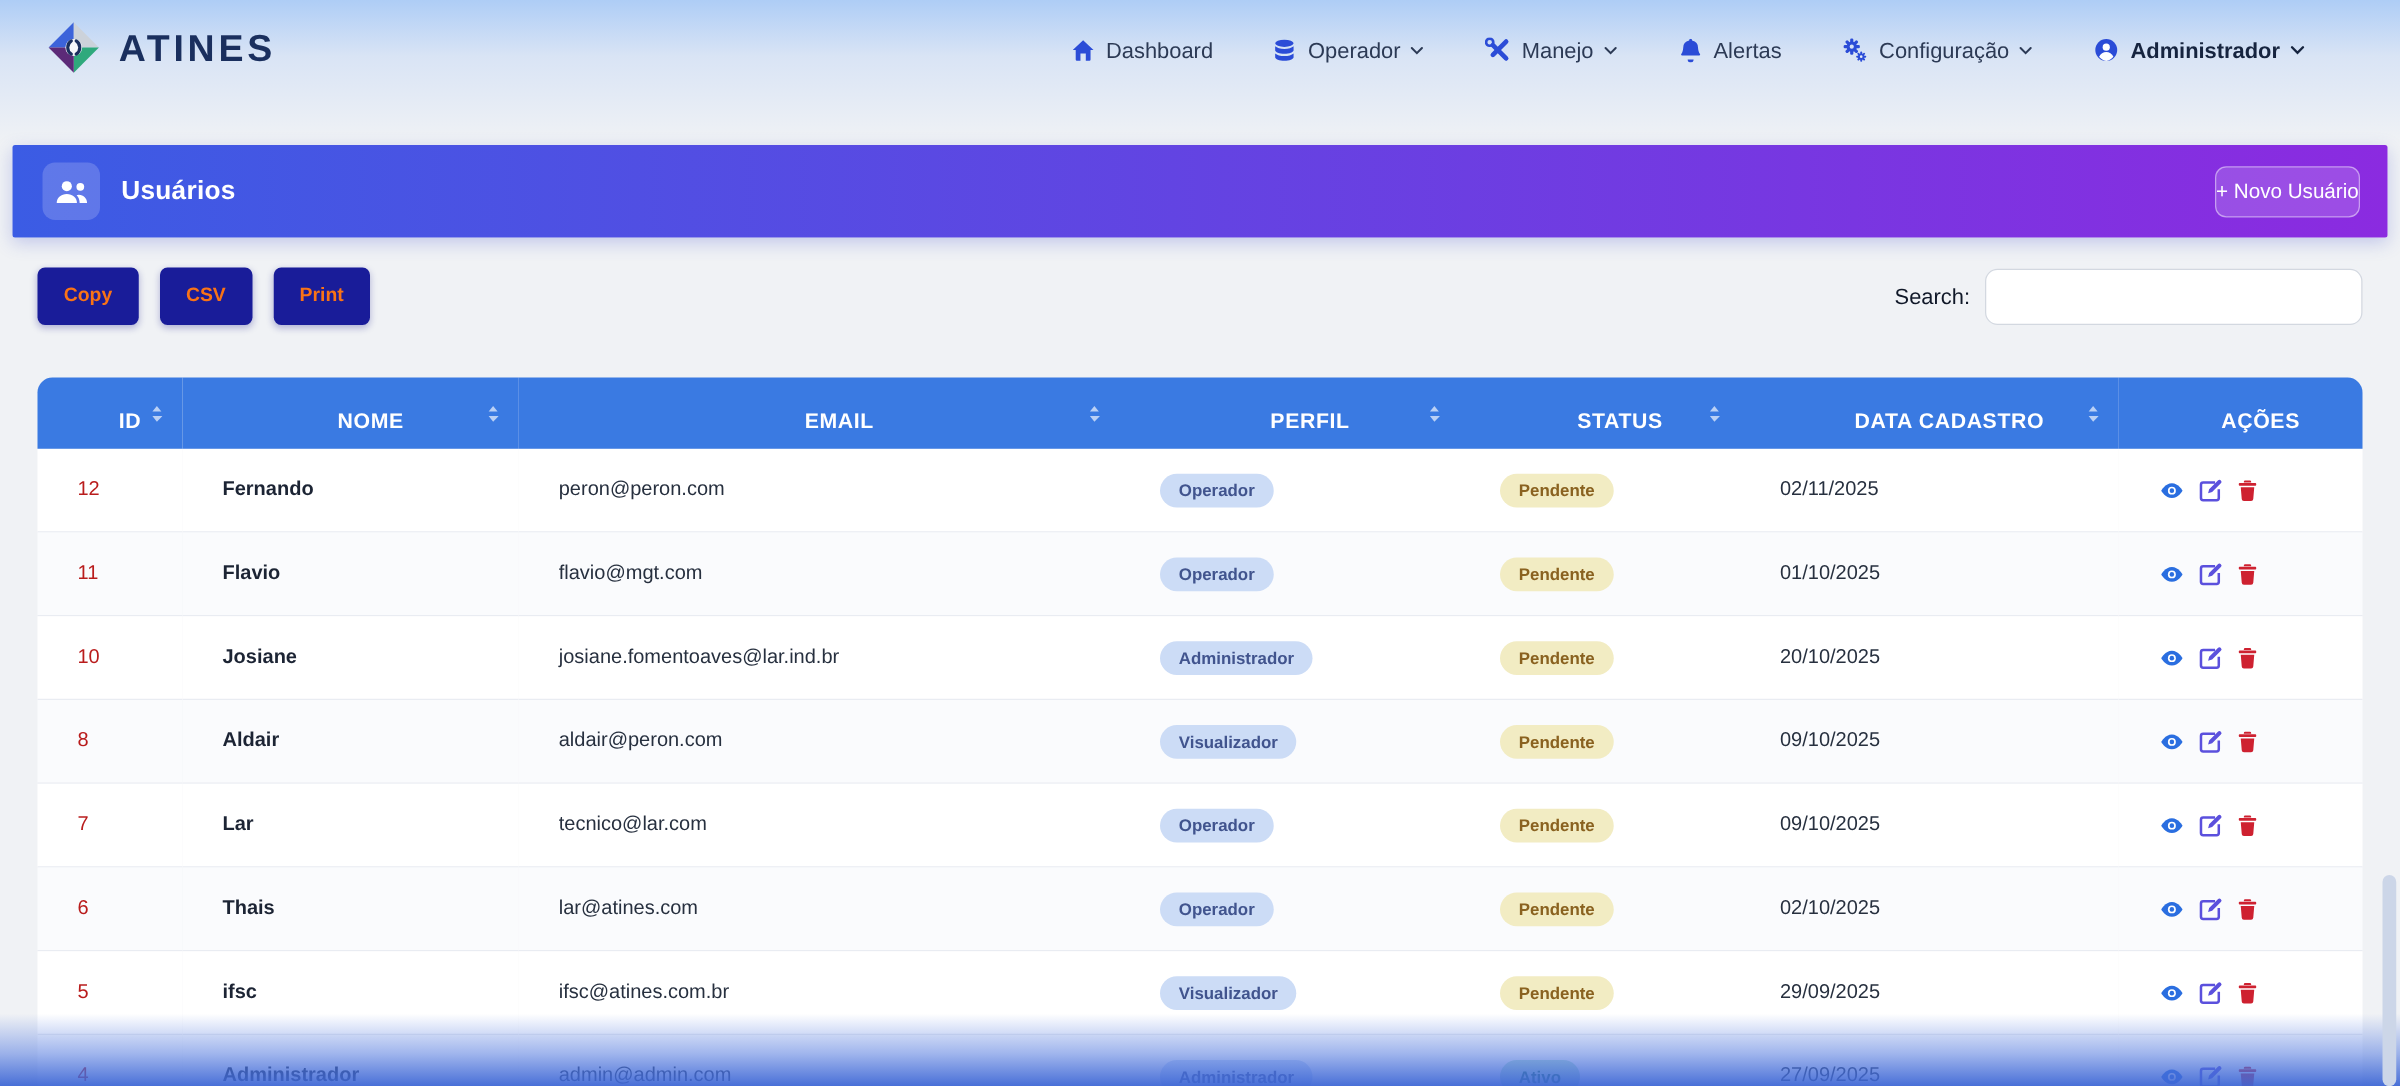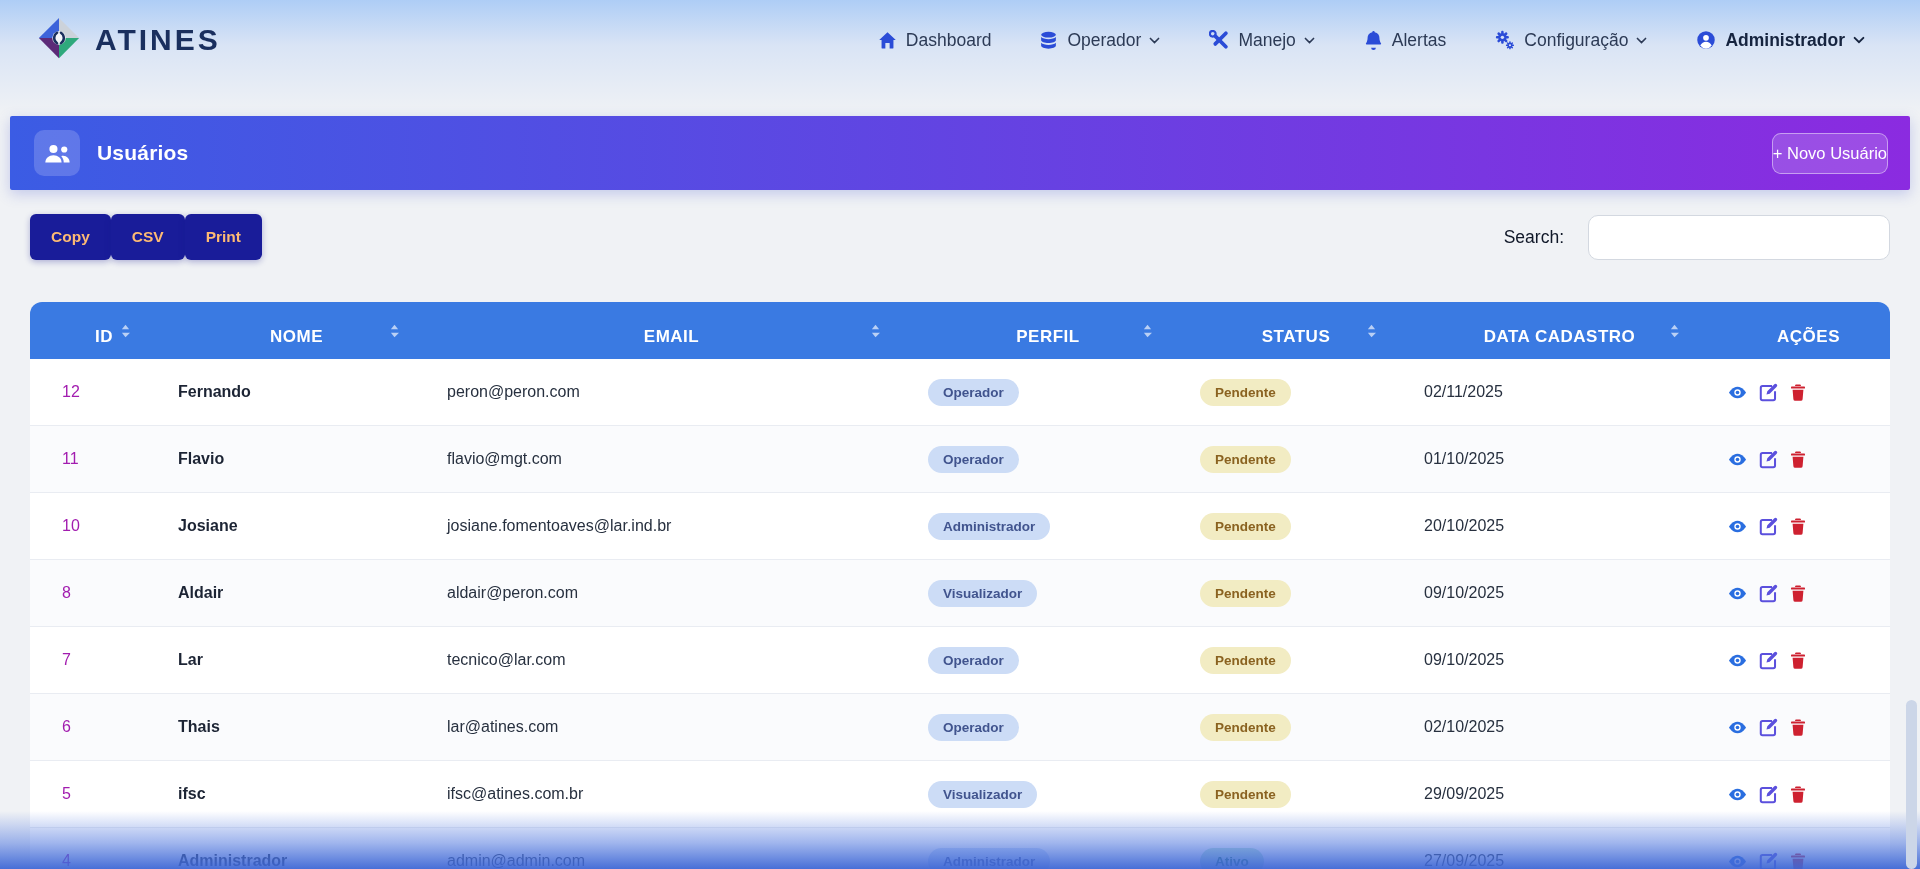--- a/index.html
+++ b/index.html
@@ -4,21 +4,21 @@
 <style>
   * { box-sizing: border-box; margin: 0; padding: 0; }
   html, body { width: 1920px; height: 869px; overflow: hidden; }
   body {
     position: relative;
     font-family: "Liberation Sans", "DejaVu Sans", sans-serif;
     background: linear-gradient(180deg, #aecdf6 0px, #d9e4f5 45px, #f0f2f5 115px);
   }
 
   
-  .navbar { height: 80px; display: flex; align-items: center; padding: 0 54px 0 36px; }
+  .navbar { height: 80px; display: flex; align-items: center; padding: 0 75px 0 36px; }
   .brand { display: flex; align-items: center; gap: 13px; cursor: pointer; }
   .brand-name { font-size: 30px; font-weight: 700; color: #1a2f5e; letter-spacing: 3px; }
   .nav { margin-left: auto; display: flex; align-items: center; gap: 48px; justify-content: center; }
   .nav-item { display: flex; align-items: center; gap: 9px; font-size: 17.5px; color: #2c3a55; cursor: pointer; white-space: nowrap; }
   .nav-item.user { font-weight: 700; color: #16243f; }
   .nav-ic { color: var(--nav-icon); display: flex; align-items: center; }
   .caret { display: flex; align-items: center; margin-left: -2px; }
 
   
   .page-header {
@@ -30,42 +30,42 @@
   .ph-icon { width: 46px; height: 46px; border-radius: 10px; background: rgba(255,255,255,.18); display: flex; align-items: center; justify-content: center; }
   .ph-title { color: #fff; font-size: 21px; font-weight: 700; margin-left: 17px; letter-spacing: .2px; }
   .new-user-btn {
     margin-left: auto; background: rgba(255,255,255,.16); border: 1px solid rgba(255,255,255,.45);
     color: #fff; font-size: 16.5px; font-family: inherit; padding: 10px 0; border-radius: 9px; cursor: pointer;
   }
 
   
   .toolbar { margin: 24px 30px 0; display: flex; align-items: center; }
   .tb-btn {
-    background: var(--darkbtn); color: #fdba74; font-weight: 700; font-size: 15.5px; font-family: inherit;
-    border: none; border-radius: 6px; padding: 14px 21px; cursor: pointer;
+    background: var(--darkbtn); color: #f97316; font-weight: 700; font-size: 15.5px; font-family: inherit;
+    border: none; border-radius: 6px; padding: 14px 21px; margin-right: 17px; cursor: pointer;
     box-shadow: 0 2px 6px rgba(20,24,140,.3);
   }
-  .search-wrap { margin-left: auto; display: flex; align-items: center; gap: 24px; }
+  .search-wrap { margin-left: auto; display: flex; align-items: center; gap: 12px; }
   .search-label { font-size: 17.5px; color: #101828; }
   .search-input { width: 302px; height: 45px; border: 1px solid #d3d8e0; border-radius: 10px; background: #fff; font-size: 16px; padding: 0 14px; font-family: inherit; }
 
   
   .table-wrap { margin: 42px 30px 0; }
   table { width: 100%; border-collapse: separate; border-spacing: 0; }
   thead th {
     background: var(--thead); height: 57px; color: #fff; font-size: 17px; font-weight: 700;
     letter-spacing: .5px; text-align: center; padding: 12px 0 0 32px; position: relative; cursor: pointer;
   }
   thead th:first-child { border-top-left-radius: 12px; }
   thead th:last-child { border-top-right-radius: 12px; }
   .sort-ic { position: absolute; right: 16px; top: 50%; transform: translateY(-50%); line-height: 0; }
   tbody td { height: 67px; background: #fff; border-bottom: 1px solid #e9ecf2; padding: 0 0 0 32px; font-size: 16px; color: #27303f; }
   tbody tr:nth-child(even) td { background: #fafbfd; }
   td.c-nome { font-weight: 600; color: #1c2434; }
-  td.c-id { color: #a21caf; }
+  td.c-id { color: #b91c1c; }
   .badge { display: inline-block; padding: 6px 15px; border-radius: 999px; font-size: 13.5px; font-weight: 600; }
   .badge-perfil   { background: var(--perfil-bg);   color: var(--perfil-tx); }
   .badge-pendente { background: var(--pendente-bg); color: var(--pendente-tx); }
   .badge-ativo    { background: var(--ativo-bg);    color: var(--ativo-tx); }
   .action-btn { background: none; border: none; padding: 0; margin-right: 11px; cursor: pointer; line-height: 0; vertical-align: middle; }
   .ic-eye { color: var(--eye); } .ic-edit { color: var(--edit); } .ic-trash { color: var(--trash); }
 
   
   .bottom-fade {
     position: absolute; left: 0; right: 0; bottom: 0; height: 58px; pointer-events: none;

